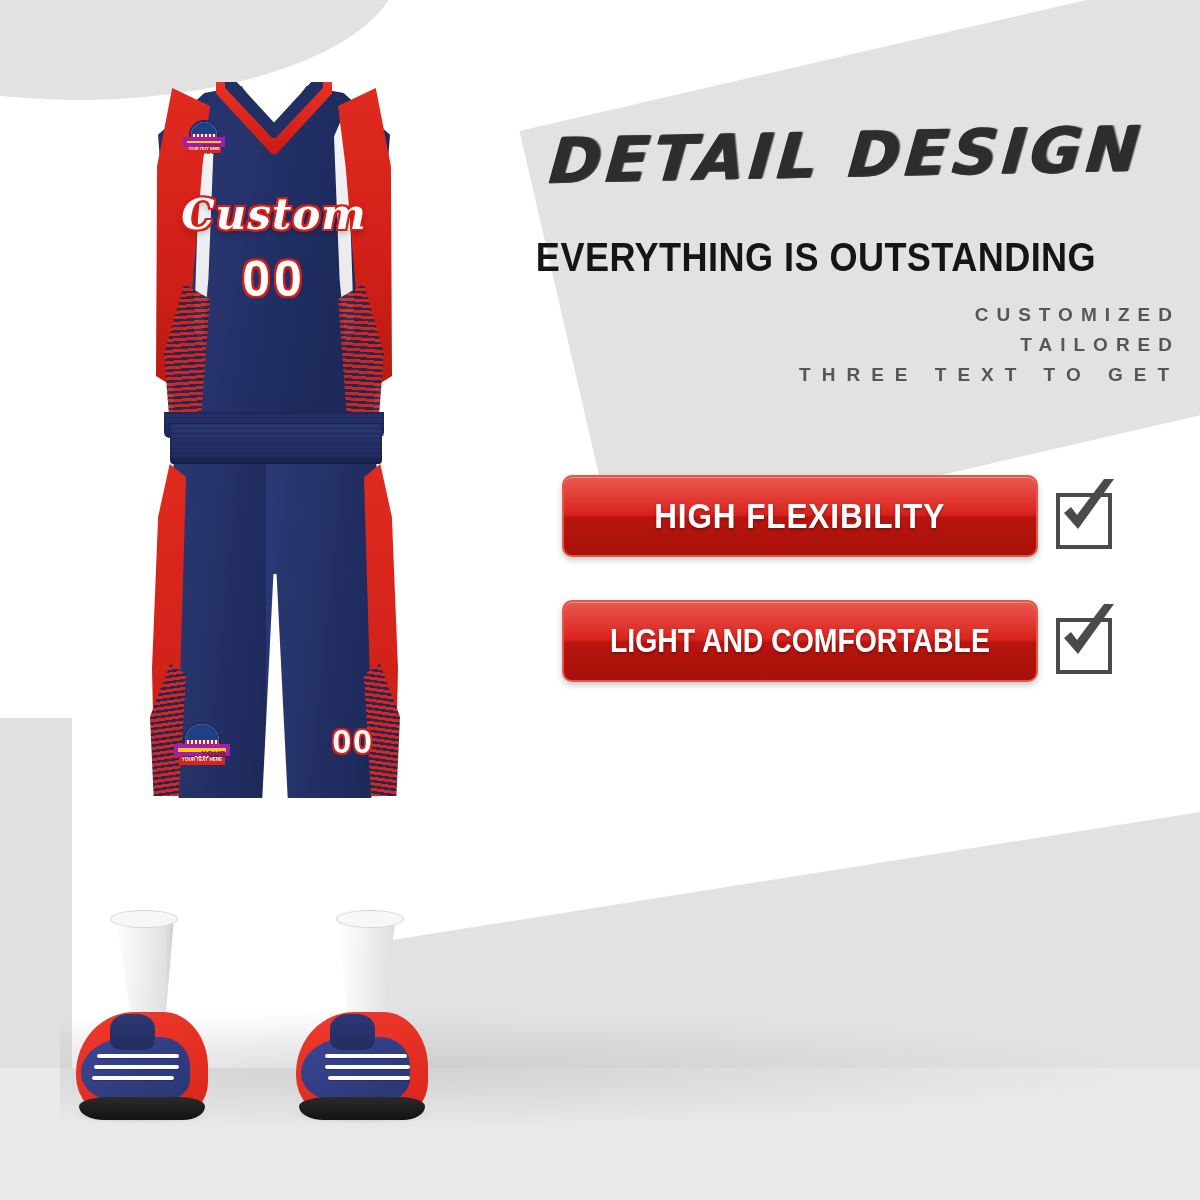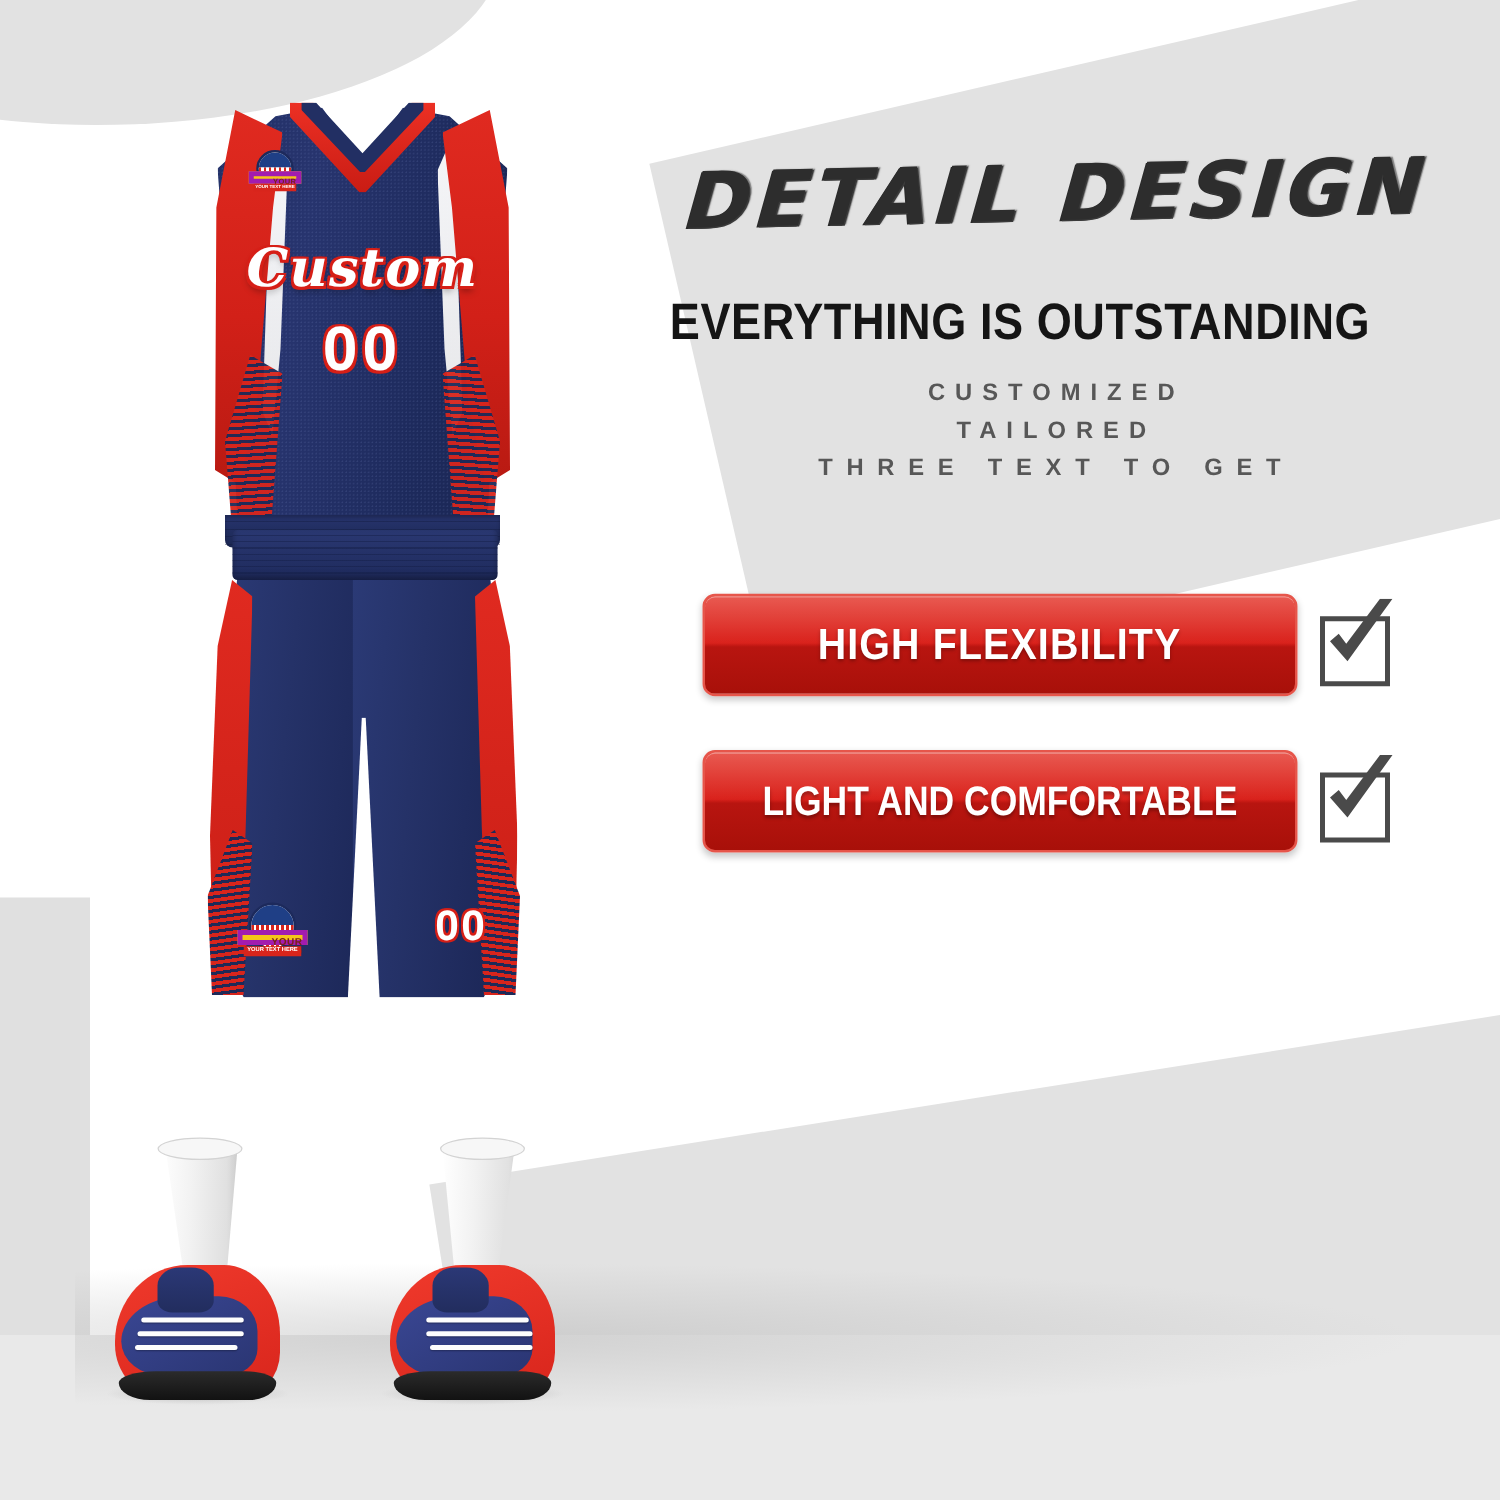--- a/index.html
+++ b/index.html
@@ -14,21 +14,21 @@
   .bg-tl{position:absolute;top:-160px;left:-220px;width:620px;height:260px;
          background:#e2e2e2;border-radius:0 0 60% 55%;}
   .bg-left-strip{position:absolute;left:0;top:718px;width:72px;height:358px;background:#e0e0e0;}
   .bg-bottom{position:absolute;left:0;bottom:0;width:1200px;height:132px;background:#e9e9e9;}
   .bg-br{position:absolute;right:-120px;bottom:-160px;width:900px;height:560px;
          background:#e2e2e2;transform:rotate(-9deg);transform-origin:bottom right;}
   .bg-floor{position:absolute;left:60px;bottom:70px;width:1080px;height:120px;
             background:radial-gradient(ellipse at 30% 50%,rgba(180,180,180,.45),rgba(255,255,255,0) 70%);}
 
   
-  .product{position:absolute;left:16px;top:0;width:500px;height:1200px;}
+  .product{position:absolute;left:0;top:0;width:500px;height:1200px;}
 
   
   .jersey{position:absolute;left:150px;top:78px;width:248px;height:360px;}
   .jsy-body{position:absolute;left:8px;top:8px;width:232px;height:348px;
             background:linear-gradient(100deg,#223066 0%,#27346e 30%,#1d2a5c 70%,#1a2552 100%);
             clip-path:polygon(20% 2%,36% 0%,50% 13%,64% 0%,80% 2%,100% 14%,97% 40%,93% 97%,
                               74% 100%,26% 100%,7% 97%,3% 40%,0% 14%);}
   .jsy-mesh{position:absolute;inset:0;opacity:.22;
      background-image:radial-gradient(circle at 1px 1px,#7d8ec7 .6px,transparent .7px);
      background-size:3px 3px;}
@@ -172,21 +172,21 @@
        font-family:"DejaVu Sans",sans-serif;font-weight:700;font-style:italic;
        font-size:62px;letter-spacing:5px;color:#2d2d2d;
        transform:skewX(-6deg) rotate(-1.2deg);
        text-shadow:1px 1px 0 #3a3a3a,-1px 1px 0 #2a2a2a,2px 0 1px rgba(40,40,40,.55);}
 
   .subtitle{position:absolute;left:-14px;top:234px;width:680px;text-align:center;
        font-family:"Liberation Sans",sans-serif;font-weight:700;font-size:41px;
        color:#151515;letter-spacing:.5px;transform:scaleX(.88);transform-origin:center;
        white-space:nowrap;}
 
-  .taglines{position:absolute;left:20px;top:300px;width:670px;text-align:center;
+  .taglines{position:absolute;left:20px;top:300px;width:670px;text-align:right;
        color:#575757;font-family:"Liberation Sans",sans-serif;font-weight:700;}
   .tagline{font-size:19px;letter-spacing:8px;line-height:30px;}
   .tagline.wide{letter-spacing:11px;}
 
   
   .features{position:absolute;left:72px;top:469px;width:620px;}
   .frow{position:relative;height:125px;}
   .banner{position:absolute;left:0;top:6px;width:472px;height:78px;border-radius:10px;
        background:linear-gradient(180deg,#e22b20 0%,#d9201a 48%,#b81510 52%,#a81009 100%);
        border:2px solid #e6554a;

